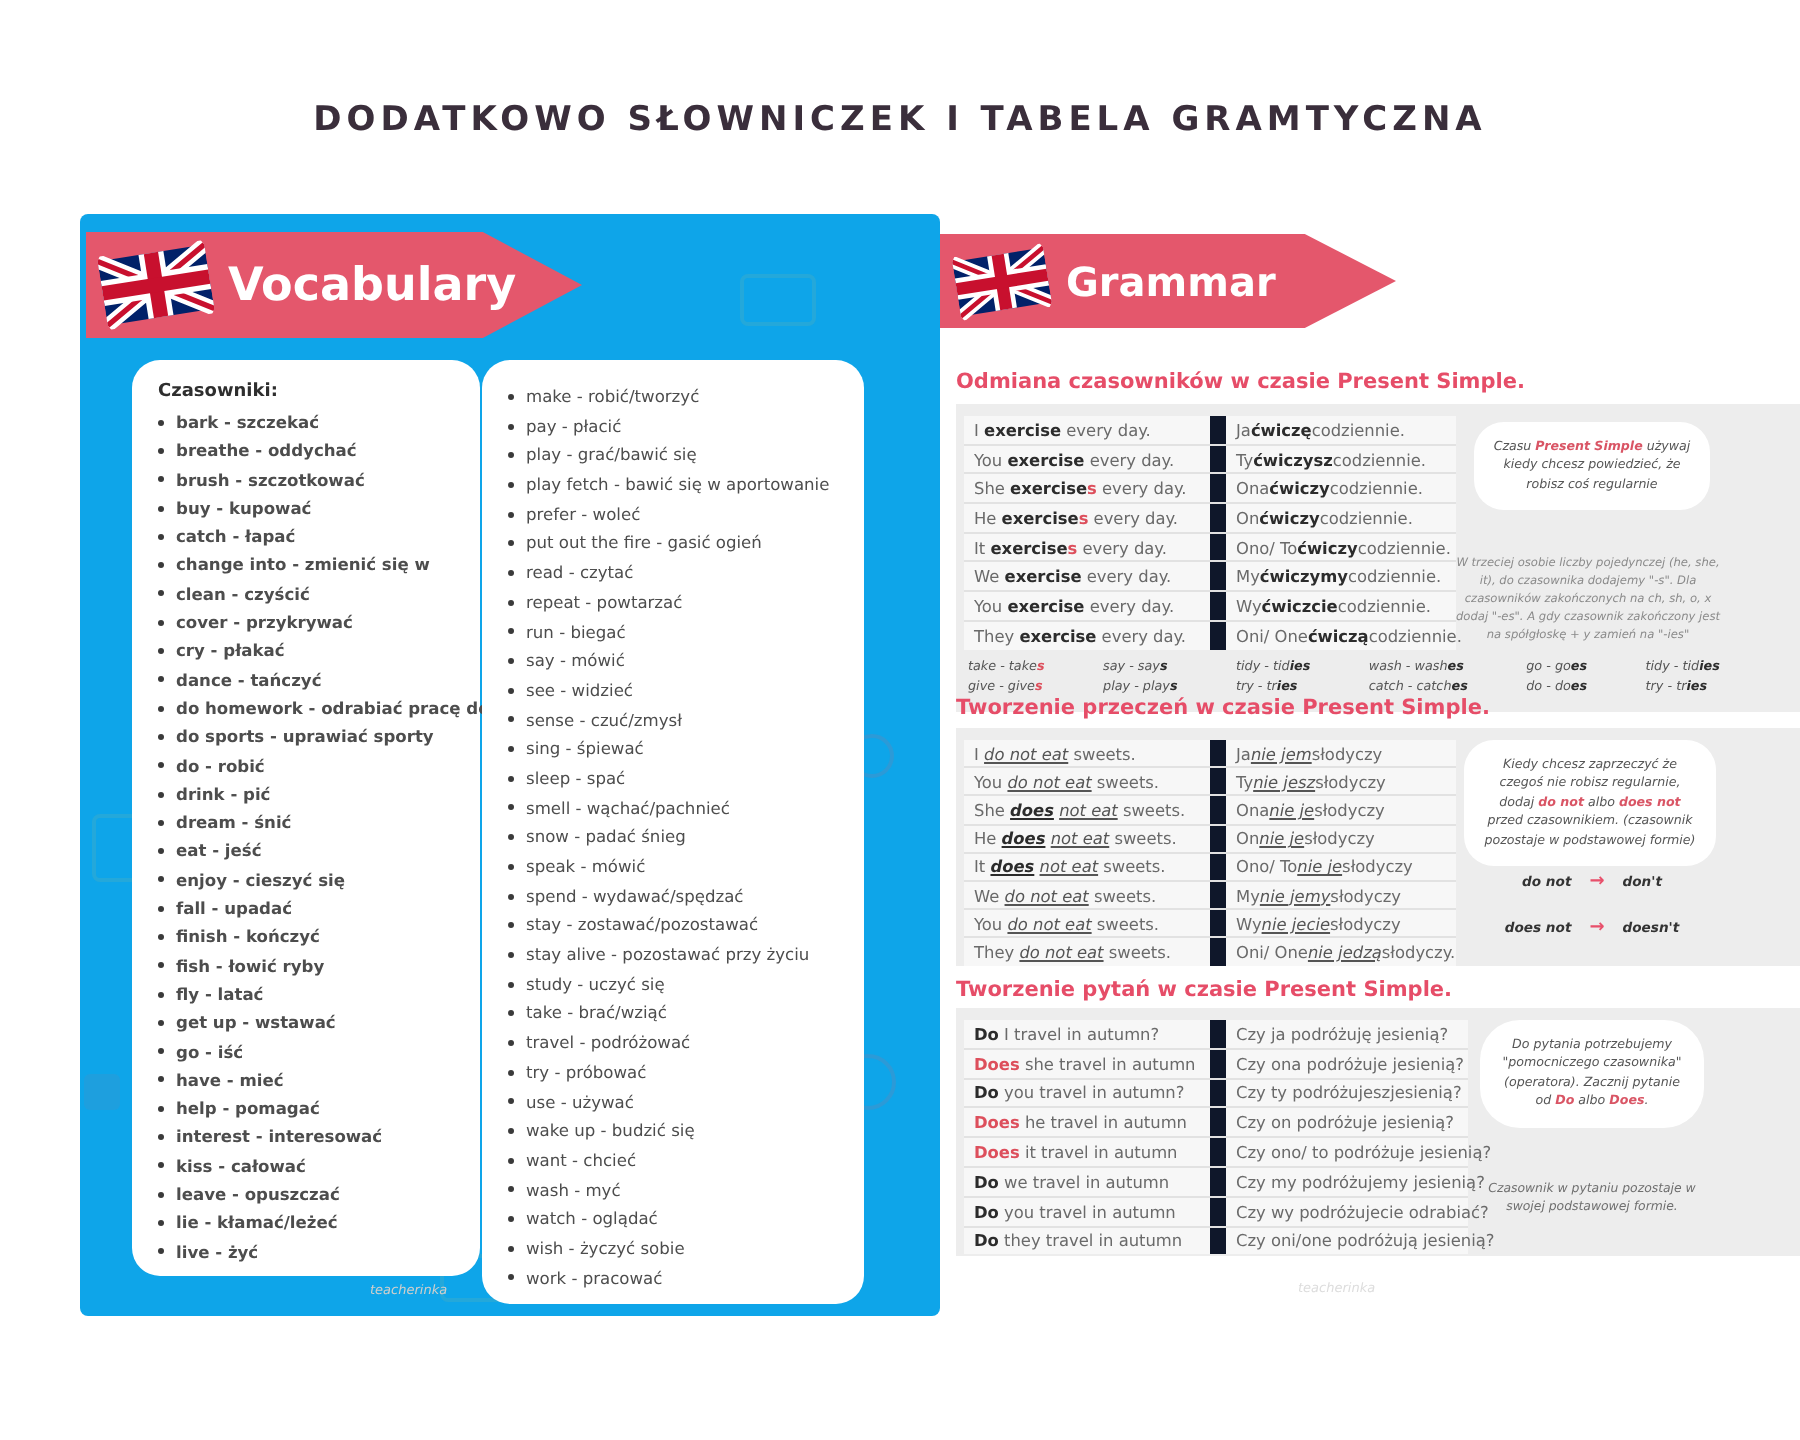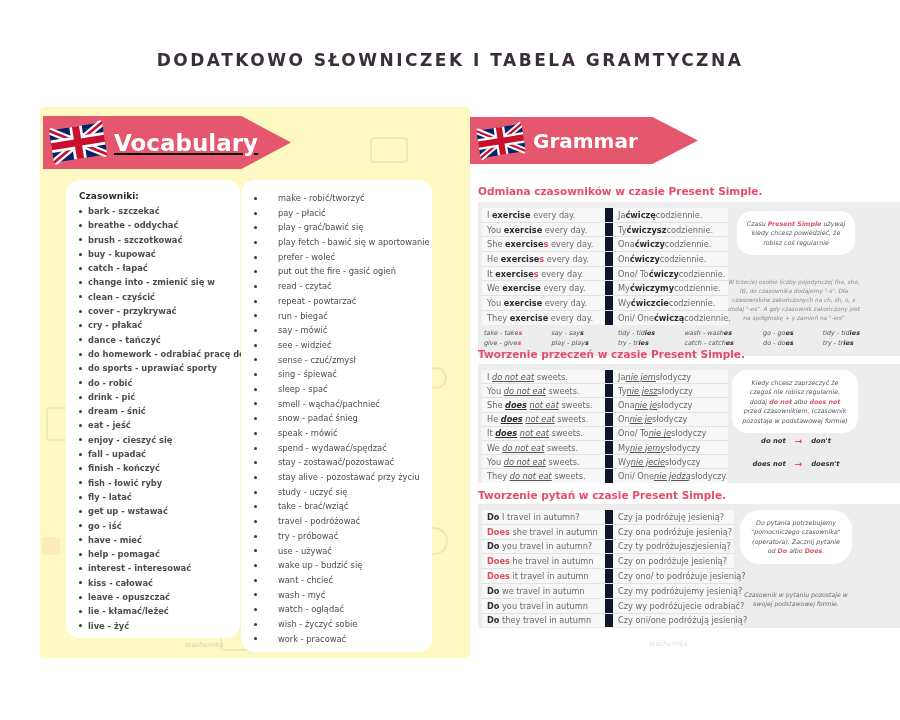--- a/index.html
+++ b/index.html
@@ -7,43 +7,43 @@
     width:900px;height:720px;position:relative;background:#ffffff;
     font-family:"DejaVu Sans","Liberation Sans",sans-serif;overflow:hidden;
   }
   .page-title{
     position:absolute;top:50px;left:0;width:900px;text-align:center;
     font-size:17px;font-weight:bold;letter-spacing:2.5px;color:#3a2e3b;
   }
   
   .vocab-page{
     position:absolute;left:40px;top:107px;width:430px;height:551px;
-    background:#fef9c3;border-radius:4px;overflow:hidden;
+    background:#0ea5e9;border-radius:4px;overflow:hidden;
   }
   .doodle{position:absolute;pointer-events:none;}
   .d-c{border:2px solid rgba(224,90,106,0.14);border-radius:50%;}
   .d-g{border:2px solid rgba(140,185,150,0.18);border-radius:4px;}
   .d-r{background:rgba(224,90,106,0.08);border-radius:3px;}
   .banner{
     position:absolute;background:#e4576c;display:flex;align-items:center;
     clip-path:polygon(0 0,80% 0,100% 50%,80% 100%,0 100%);
   }
-  .banner-vocab{left:43px;top:116px;width:240px;height:53px;padding-left:8px;text-decoration:underline;}
+  .banner-vocab{left:43px;top:116px;width:240px;height:53px;padding-left:8px;}
   .banner-grammar{left:470px;top:117px;width:220px;height:47px;padding-left:8px;}
   .flag{transform:rotate(-9deg);flex:none;}
   .banner-label{color:#fff;font-weight:bold;margin-left:9px;white-space:nowrap;}
   .banner-vocab .banner-label{font-size:23px;}
   .banner-grammar .banner-label{font-size:20px;}
   .vocab-col{position:absolute;background:#fff;border-radius:14px;box-sizing:border-box;}
   .vocab-col1{left:26px;top:73px;width:174px;height:458px;padding:9px 3px 0 13px;}
   .vocab-col2{left:201px;top:73px;width:191px;height:472px;padding:11px 3px 0 13px;}
   .v-head{font-size:9px;font-weight:bold;color:#2e2e2e;line-height:15px;}
   .v-item{font-size:8.3px;color:#4d4d4d;display:flex;align-items:center;white-space:nowrap;}
   .vocab-col1 .v-item{line-height:14.3px;height:14.3px;font-weight:bold;}
-  .vocab-col2 .v-item{line-height:14.7px;height:14.7px;gap:15px;}
+  .vocab-col2 .v-item{line-height:14.7px;height:14.7px;}
   .dot{width:3px;height:3px;border-radius:50%;background:#3a3a3a;margin-right:6px;flex:none;}
   .wm{position:absolute;font-size:6.5px;color:#d2cfcb;font-style:italic;}
   .wm1{left:185px;top:641px;}
   .wm2{left:649px;top:640px;color:#dddddd;}
   
   .g-section{position:absolute;left:478px;width:388px;}
   .g-heading{position:absolute;left:0;top:0;font-size:10.5px;font-weight:bold;color:#e64d68;white-space:nowrap;}
   .g-panel{position:absolute;left:0;background:#ededed;width:427px;}
   .sec0 .g-panel{top:17px;height:154px;}
   .sec1 .g-panel{top:16px;height:119px;}

